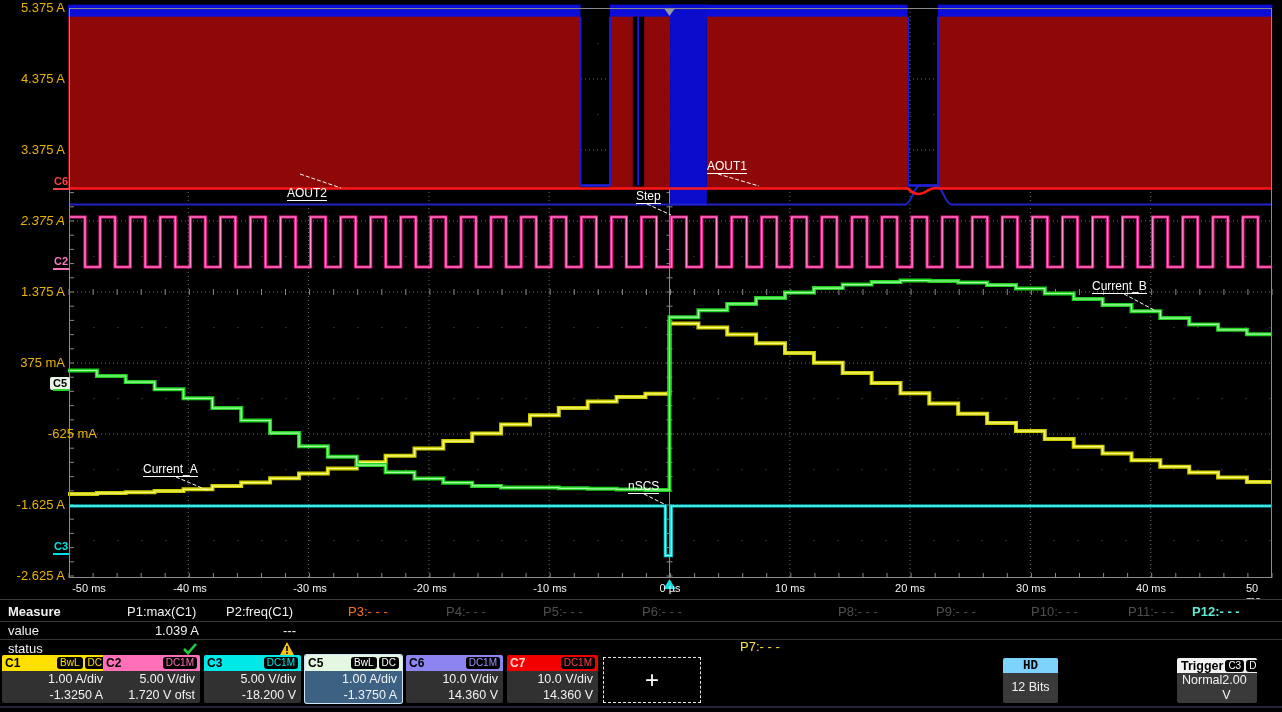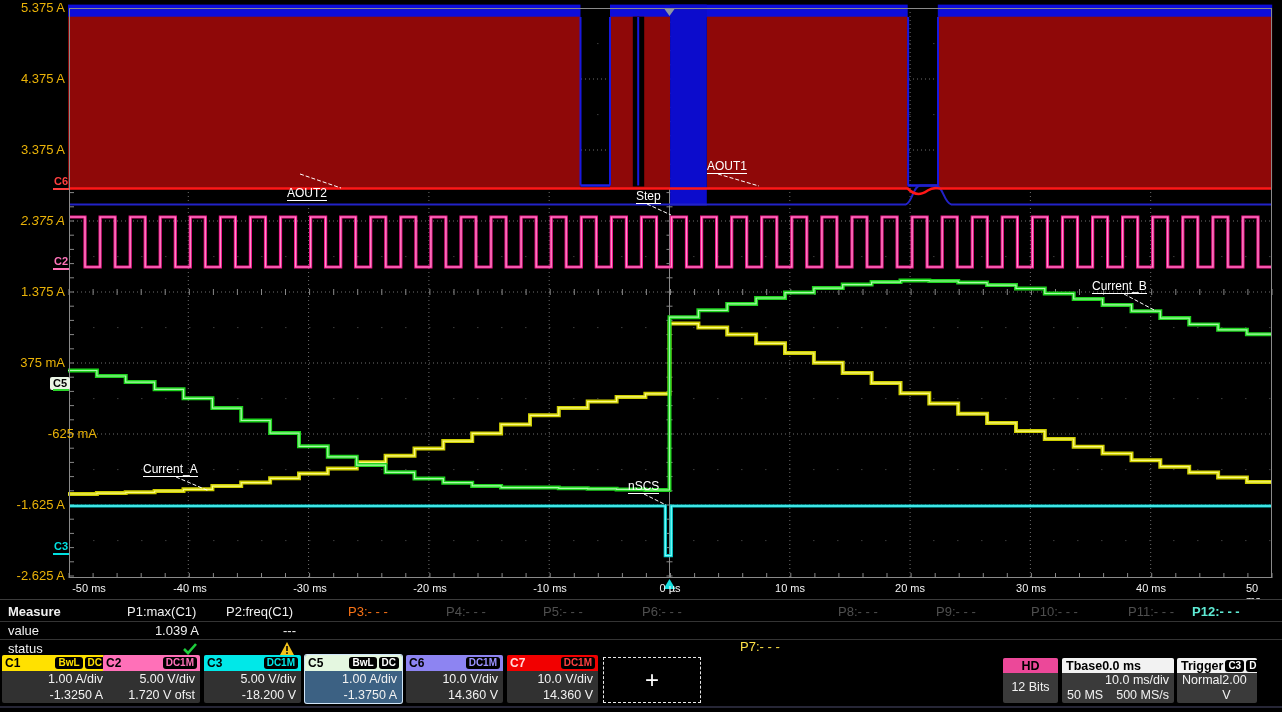--- a/index.html
+++ b/index.html
@@ -12,21 +12,21 @@
   .callout{position:absolute;color:#fff;font-size:12px;line-height:12px;border-bottom:1px solid #fff;padding-bottom:1px;}
   #measure{position:absolute;left:0;top:599px;width:1282px;height:56px;background:#000;border-top:1px solid #3c3c3c;}
   .mrow-label{position:absolute;left:8px;color:#f0f0f0;font-size:13px;}
   .sep{position:absolute;left:0;width:1282px;height:1px;background:#343434;}
   .pcol{position:absolute;font-size:13px;white-space:nowrap;}
   .pval{position:absolute;font-size:13px;color:#f0f0f0;text-align:right;white-space:nowrap;}
   .chbox{position:absolute;top:655px;height:48px;border-radius:2px;overflow:hidden;background:#313131;}
   .chbox .hdr{height:16px;display:flex;align-items:center;padding:0 3px;font-size:12px;font-weight:bold;}
   .chbox .hdr .cid{flex:0 0 auto;}
   .chbox .hdr .sp{flex:1;}
-  .badge{background:#000;border-radius:3px;font-size:10px;font-weight:bold;padding:0 3px;margin-left:2px;line-height:12px;}
+  .badge{background:#000;border-radius:3px;font-size:10px;font-weight:normal;padding:0 3px;margin-left:2px;line-height:12px;}
   .chbox .bodyln{font-size:12.5px;color:#f2f2f2;text-align:right;padding-right:5px;line-height:15.5px;}
   .infobox{position:absolute;top:658px;height:45px;border-radius:2px;overflow:hidden;background:#3a3a3a;}
   .infobox .hdr{height:15px;background:#f2f2f2;color:#000;font-size:12.5px;font-weight:bold;
                 display:flex;align-items:center;padding:0 4px;}
   .infobox .ln{font-size:12.5px;color:#f2f2f2;line-height:15px;display:flex;padding:0 5px;}
   .infobox .ln .sp{flex:1;}
   #addbox{position:absolute;top:657px;height:44px;background:#000;border:1px dashed #e8e8e8;
           color:#fff;font-size:24px;display:flex;align-items:center;justify-content:center;}
   #botline{position:absolute;left:0;top:706px;width:1282px;height:2px;background:#262636;}
 </style>
@@ -432,40 +432,24 @@
         <div class="bodyln" style="margin-top: 1px;">10.0 V/div</div>
         <div class="bodyln">14.360 V</div>
       </div>
     </div>
 
   <div id="addbox" style="left: 603px; width: 96px;">
     <span>+</span>
   </div>
 
   <div class="infobox" id="acqbox" style="left: 1003px; width: 55px;">
-    <div class="hdr" style="justify-content: center; background: #ec4899;">HD</div>
+    <div class="hdr" style="justify-content: center; background: #7dd3fc; font-family: Liberation Mono, monospace;">HD</div>
     <div class="ln" style="justify-content:center;line-height:29px;">12 Bits</div>
   </div>
 
-  <div class="infobox" id="tbasebox" style="left: 1062px; width: 112px;">
-    <div class="hdr">
-      <span>Tbase</span>
-      <span class="sp"></span>
-      <span>0.0 ms</span>
-    </div>
-    <div class="ln">
-        <span class="sp"></span>
-        <span>10.0 ms/div</span>
-      </div>
-    <div class="ln">
-      <span>50 MS</span>
-      <span class="sp"></span>
-      <span>500 MS/s</span>
-    </div>
-  </div>
 
   <div class="infobox" id="trigbox" style="left: 1177px; width: 80px;">
     <div class="hdr">
       <span>Trigger</span>
       <span class="sp"></span>
       <span class="badge" style="color:#fff;">C3</span>
       <span class="badge" style="color:#fff;">DC</span>
     </div>
     <div class="ln">
       <span>Normal</span>

